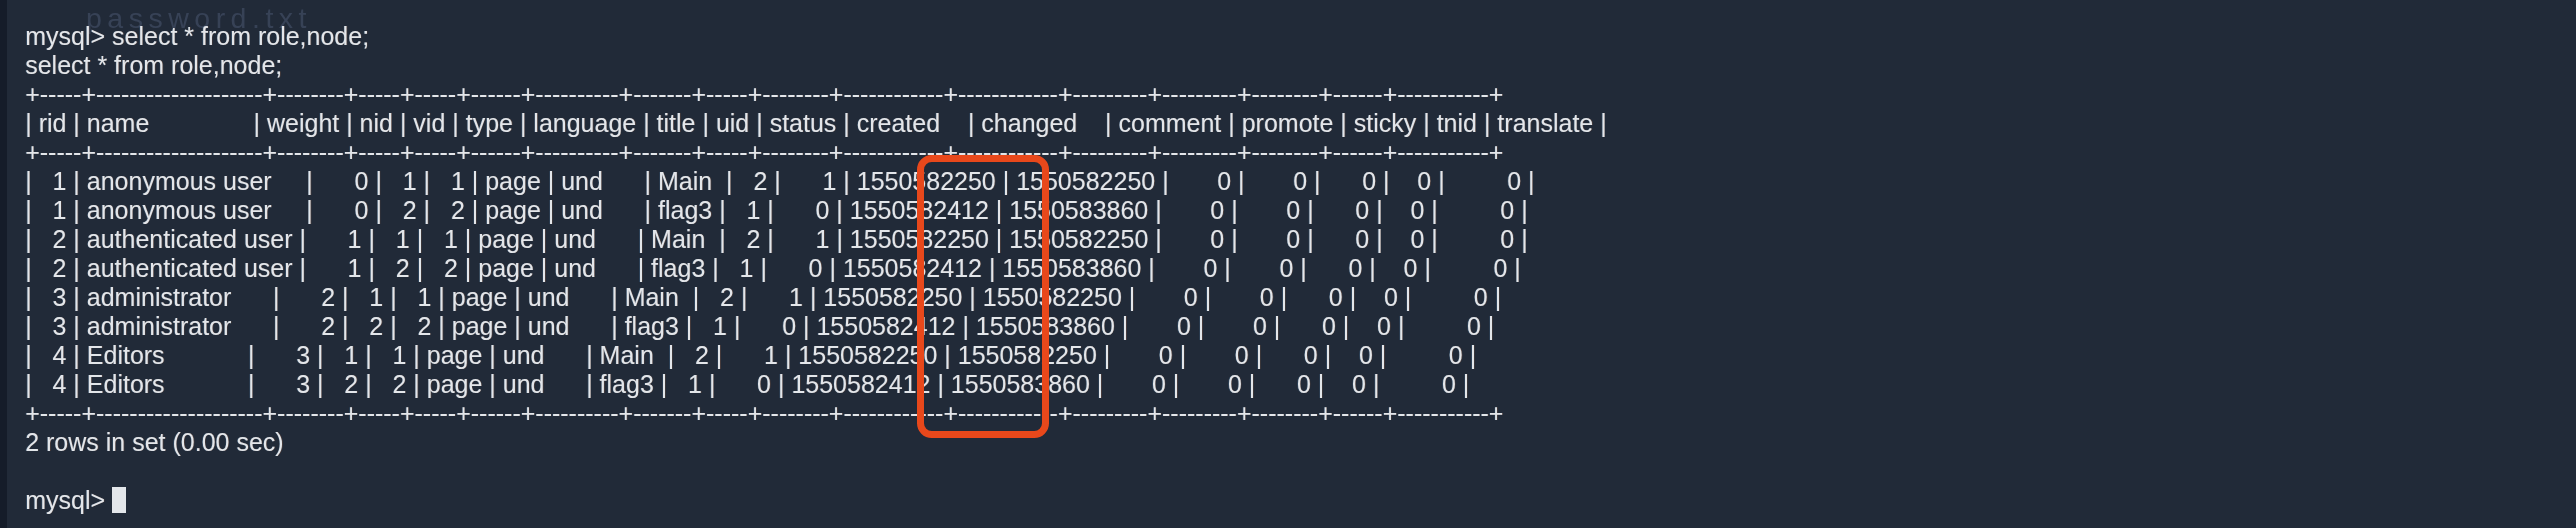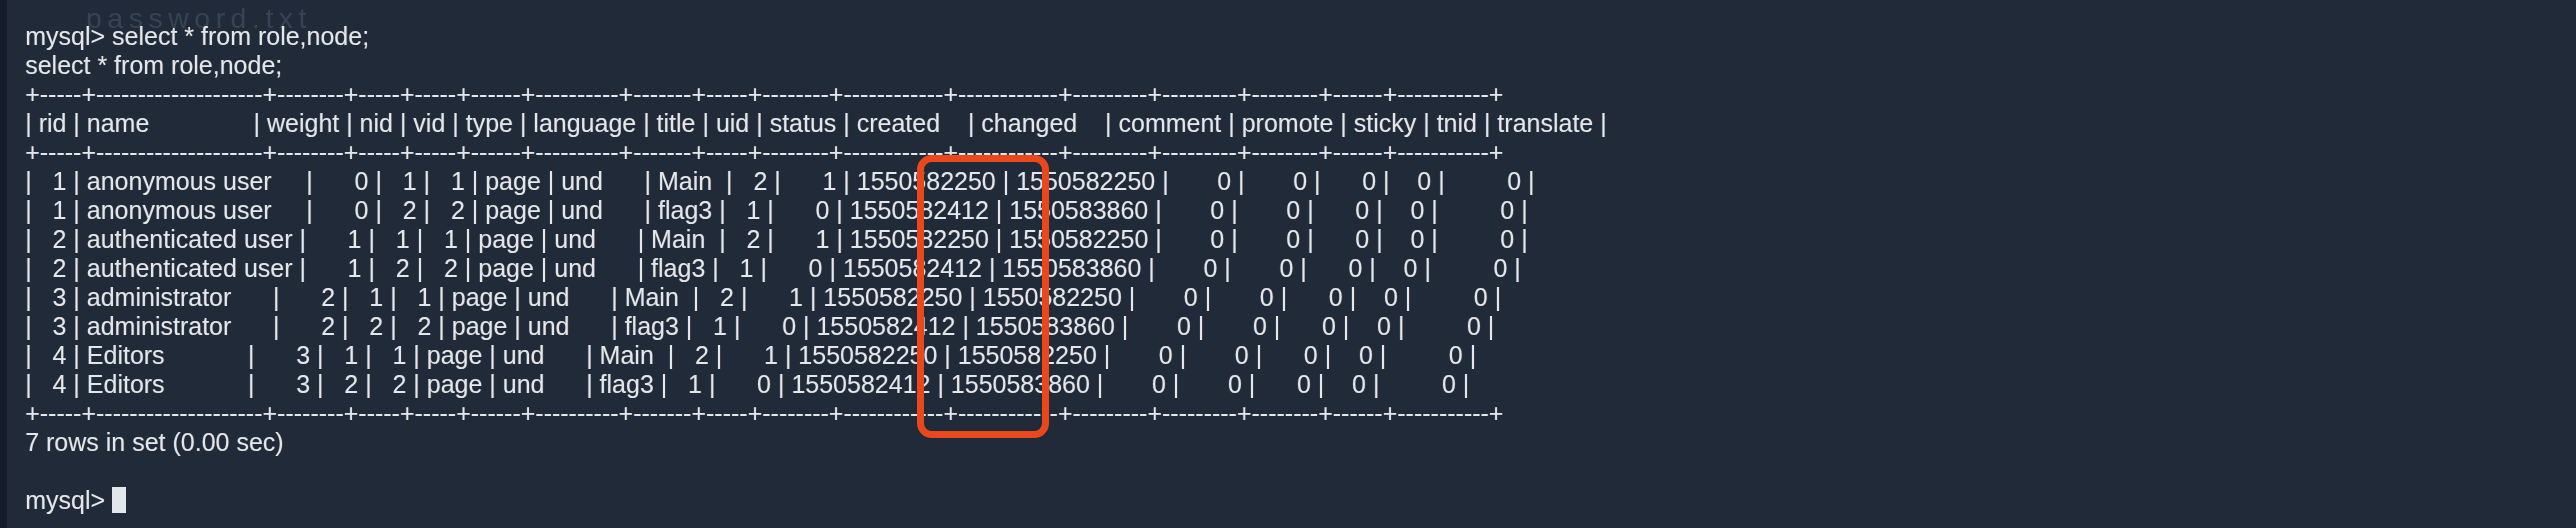--- a/index.html
+++ b/index.html
@@ -52,17 +52,17 @@
 +-----+--------------------+--------+-----+-----+------+----------+-------+-----+--------+------------+------------+---------+---------+--------+------+-----------+
 |   1 | anonymous user     |      0 |   1 |   1 | page | und      | Main  |   2 |      1 | 1550582250 | 1550582250 |       0 |       0 |      0 |    0 |         0 |
 |   1 | anonymous user     |      0 |   2 |   2 | page | und      | flag3 |   1 |      0 | 1550582412 | 1550583860 |       0 |       0 |      0 |    0 |         0 |
 |   2 | authenticated user |      1 |   1 |   1 | page | und      | Main  |   2 |      1 | 1550582250 | 1550582250 |       0 |       0 |      0 |    0 |         0 |
 |   2 | authenticated user |      1 |   2 |   2 | page | und      | flag3 |   1 |      0 | 1550582412 | 1550583860 |       0 |       0 |      0 |    0 |         0 |
 |   3 | administrator      |      2 |   1 |   1 | page | und      | Main  |   2 |      1 | 1550582250 | 1550582250 |       0 |       0 |      0 |    0 |         0 |
 |   3 | administrator      |      2 |   2 |   2 | page | und      | flag3 |   1 |      0 | 1550582412 | 1550583860 |       0 |       0 |      0 |    0 |         0 |
 |   4 | Editors            |      3 |   1 |   1 | page | und      | Main  |   2 |      1 | 1550582250 | 1550582250 |       0 |       0 |      0 |    0 |         0 |
 |   4 | Editors            |      3 |   2 |   2 | page | und      | flag3 |   1 |      0 | 1550582412 | 1550583860 |       0 |       0 |      0 |    0 |         0 |
 +-----+--------------------+--------+-----+-----+------+----------+-------+-----+--------+------------+------------+---------+---------+--------+------+-----------+</span>
-<span>7 rows in set (0.00 sec)</span>
+<span>2 rows in set (0.00 sec)</span>
 
 <span>mysql&gt;</span> <span class="cursor"></span></pre>
 </div>
 
 
 </body></html>

